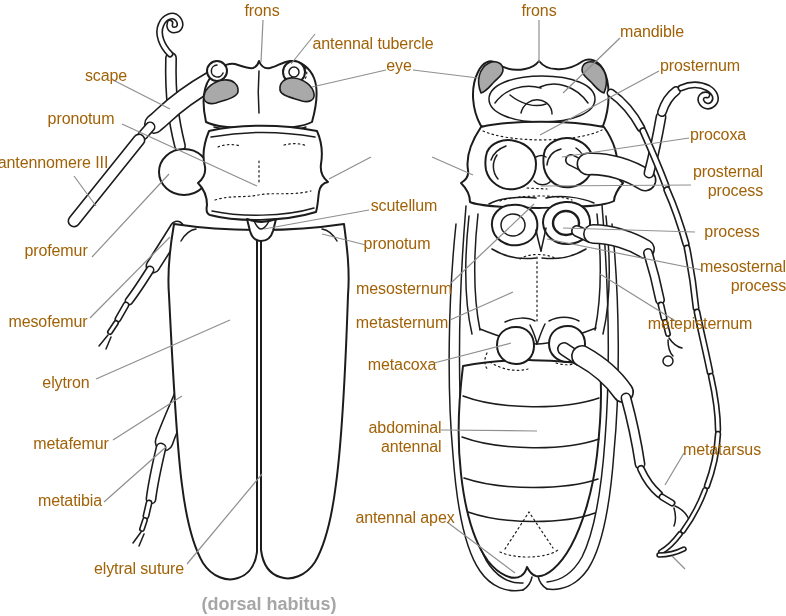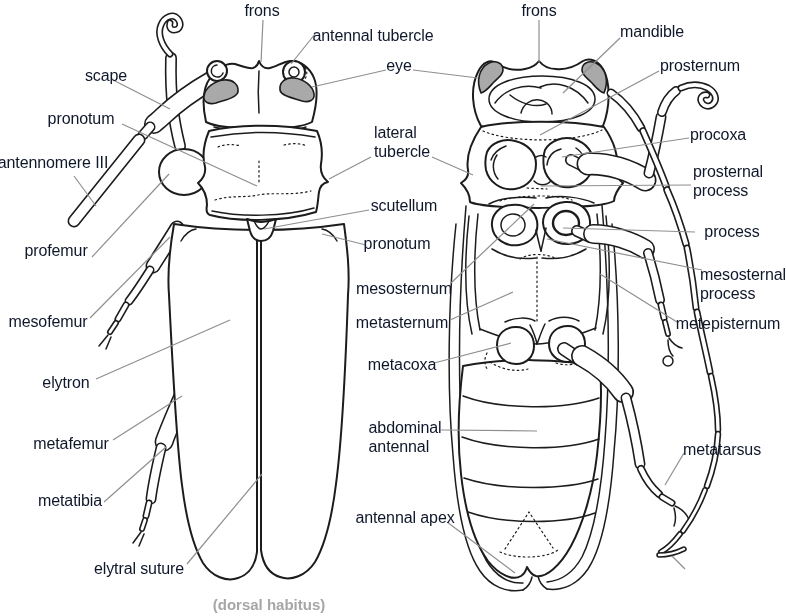--- a/index.html
+++ b/index.html
@@ -1,24 +1,24 @@
 <!DOCTYPE html>
 <html><head>
 <meta charset="utf-8">
 <style>
   html,body{margin:0;padding:0;background:#ffffff;}
   body{width:786px;height:616px;position:relative;overflow:hidden;
        font-family:"Liberation Sans",sans-serif;}
   #figure-canvas{position:absolute;left:0;top:0;width:786px;height:616px;}
   svg{position:absolute;left:0;top:0;}
   .part-label{position:absolute;transform:translate(-50%,-50%);
-ysis      font-size:15px;line-height:1.16;color:#0f172a;text-align:left;
+ysis      font-size:15px;line-height:1.16;color:#a16207;text-align:right;
       white-space:pre-line;letter-spacing:-0.1px;}
   .caption-label{position:absolute;transform:translate(-50%,-50%);
-      font-size:15px;font-weight:bold;color:#a6a6a6;white-space:pre;}
+      font-size:18px;font-weight:bold;color:#a6a6a6;white-space:pre;}
   .o{fill:#fff;stroke:#1c1c1c;stroke-width:2;stroke-linejoin:round;}
   .l{fill:none;stroke:#1c1c1c;stroke-width:1.5;stroke-linecap:round;}
   .lb{fill:none;stroke:#1c1c1c;stroke-width:2.4;stroke-linecap:round;}
   .d{fill:none;stroke:#1c1c1c;stroke-width:1.2;stroke-dasharray:1.6 3.2;stroke-linecap:round;}
   .eye{fill:#a9a9a9;stroke:#1c1c1c;stroke-width:1.6;stroke-linejoin:round;}
   .tube{fill:none;stroke:#1c1c1c;stroke-linecap:round;stroke-linejoin:round;}
   .tube-inner{fill:none;stroke:#fff;stroke-linecap:round;stroke-linejoin:round;}
   .leader{stroke:#8f8f8f;stroke-width:1.2;fill:none;}
 </style>
 </head>
@@ -257,48 +257,46 @@
     <line class="leader" x1="691" y1="185" x2="541" y2="186"></line>
     <line class="leader" x1="695" y1="232" x2="563" y2="228"></line>
     <line class="leader" x1="702" y1="270" x2="547" y2="239"></line>
     <line class="leader" x1="677" y1="322" x2="600" y2="274"></line>
     <line class="leader" x1="684" y1="453" x2="665" y2="485"></line>
     <line class="leader" x1="685" y1="569" x2="672" y2="556"></line>
   </g>
 </svg>
 
   <div class="part-label" style="left:262px;top:11px">frons</div>
-  <div class="part-label" style="left:373px;top:36px">antennal tubercle</div>
+  <div class="part-label" style="left:373px;top:44px">antennal tubercle</div>
   <div class="part-label" style="left:106px;top:76px">scape</div>
   <div class="part-label" style="left:399px;top:66px">eye</div>
   <div class="part-label" style="left:81px;top:119px">pronotum</div>
   <div class="part-label" style="left:53px;top:163px">antennomere III</div>
   <div class="part-label" style="left:56px;top:251px">profemur</div>
   <div class="part-label" style="left:48px;top:322px">mesofemur</div>
   <div class="part-label" style="left:66px;top:383px">elytron</div>
   <div class="part-label" style="left:71px;top:444px">metafemur</div>
   <div class="part-label" style="left:70px;top:501px">metatibia</div>
   <div class="part-label" style="left:139px;top:569px">elytral suture</div>
-  <div class="part-label" style="left:402px;top:143px">lateral
-tubercle</div>
   <div class="part-label" style="left:404px;top:206px">scutellum</div>
   <div class="part-label" style="left:397px;top:244px">pronotum</div>
   <div class="part-label" style="left:404px;top:289px">mesosternum</div>
   <div class="part-label" style="left:402px;top:323px">metasternum</div>
   <div class="part-label" style="left:402px;top:365px">metacoxa</div>
   <div class="part-label" style="left:405px;top:438px">abdominal
 antennal</div>
   <div class="part-label" style="left:405px;top:518px">antennal apex</div>
   <div class="part-label" style="left:539px;top:11px">frons</div>
   <div class="part-label" style="left:652px;top:32px">mandible</div>
   <div class="part-label" style="left:700px;top:66px">prosternum</div>
   <div class="part-label" style="left:718px;top:135px">procoxa</div>
   <div class="part-label" style="left:728px;top:182px">prosternal
 process</div>
   <div class="part-label" style="left:732px;top:232px">process</div>
-  <div class="part-label" style="left:743px;top:285px">mesosternal
+  <div class="part-label" style="left:743px;top:277px">mesosternal
 process</div>
-  <div class="part-label" style="left:728px;top:324px">metepisternum</div>
+  <div class="part-label" style="left:700px;top:324px">metepisternum</div>
   <div class="part-label" style="left:722px;top:450px">metatarsus</div>
 
   <div class="caption-label" style="left:269px;top:604px">(dorsal habitus)</div>
 
 </div>
 
 </body></html>

